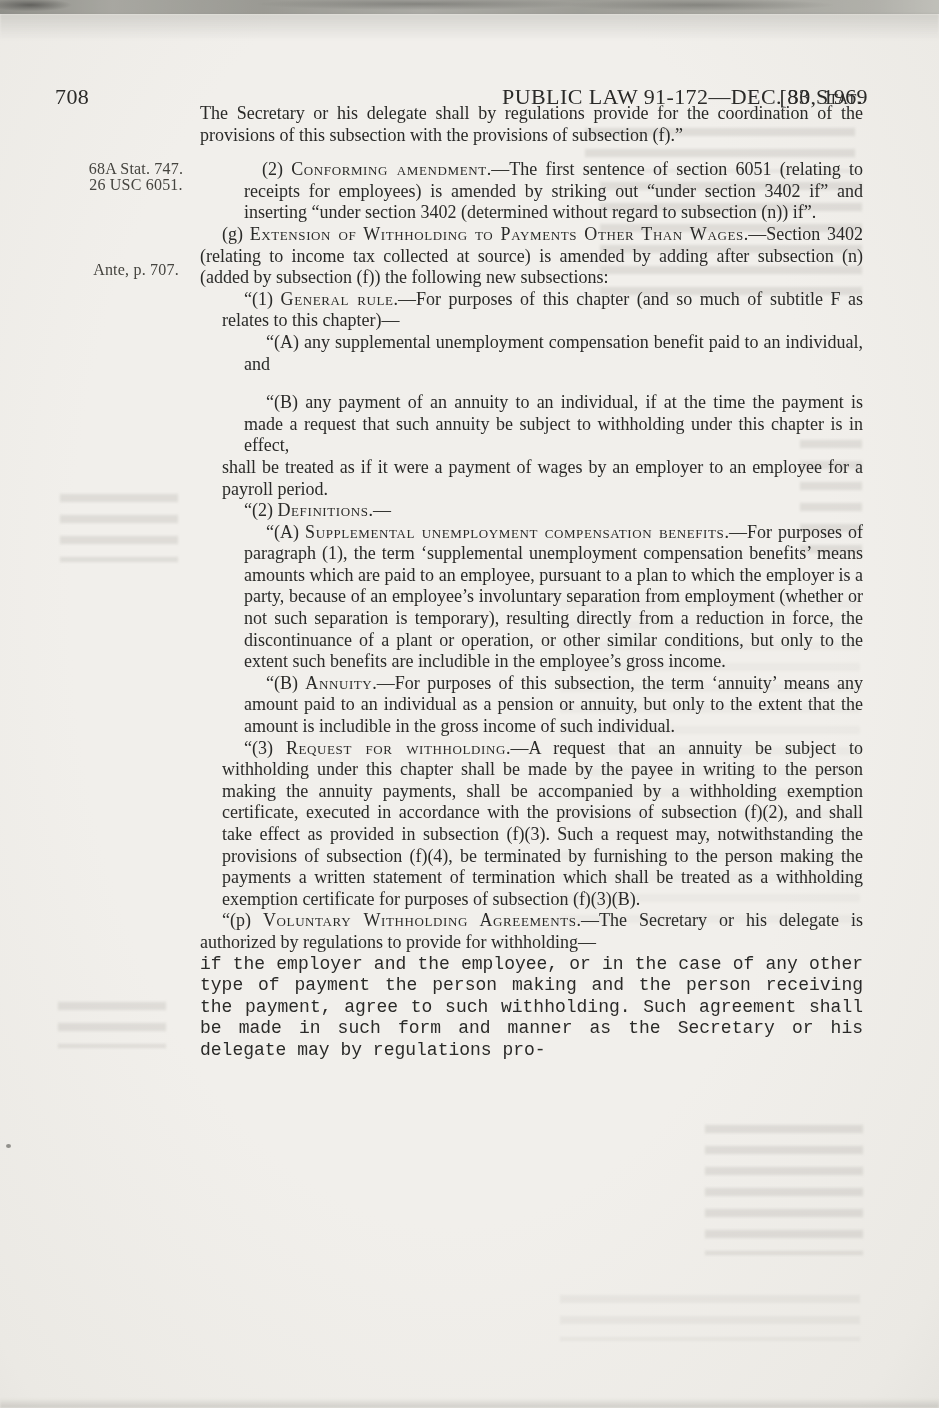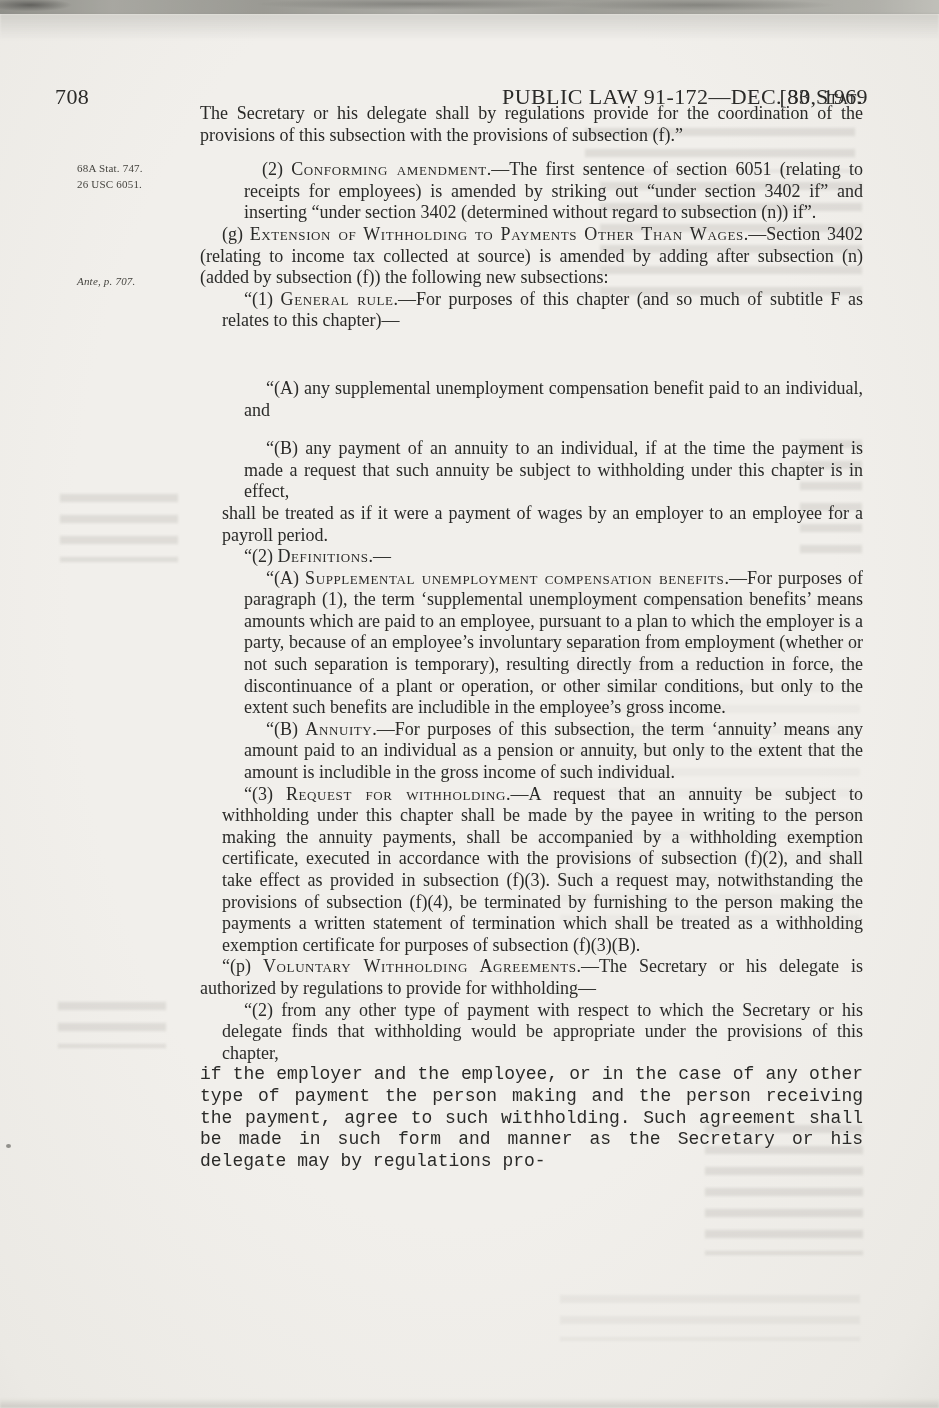--- a/index.html
+++ b/index.html
@@ -32,31 +32,31 @@
     position:absolute;bottom:0;left:0;width:939px;height:10px;
     background:linear-gradient(0deg,rgba(150,148,140,.35),rgba(150,148,140,0));
     filter:blur(1px);
   }
   
   .runhead{position:absolute;top:60px;left:0;width:939px;height:24px;font-size:22px;letter-spacing:.4px;margin-top:24px;}
   .folio{position:absolute;left:55px;top:0;}
   .title-center{position:absolute;left:205px;width:663px;top:0;text-align:right;}
   .stat-cite{position:absolute;right:76px;top:0;}
   .sc{font-variant:small-caps;letter-spacing:.6px;}
-  .it{font-style:italic;margin-top:12px;}
+  .it{}
   
   .textcol{
     position:absolute;left:200px;top:103px;width:663px;
     font-size:18px;line-height:21.6px;text-align:justify;
   }
   .para{position:relative;}
   .margin-note{
     position:absolute;width:118px;
-    font-size:11px;line-height:15.5px;color:#45443f;
-    text-align:left;text-indent:0;letter-spacing:.2px;
+    font-size:16px;line-height:15.5px;color:#45443f;
+    text-align:center;text-indent:0;letter-spacing:.2px;
   }
   
   .ghost{
     position:absolute;
     background:repeating-linear-gradient(180deg,
       rgba(108,105,96,.14) 0px, rgba(108,105,96,.14) 8px,
       rgba(0,0,0,0) 8px, rgba(0,0,0,0) 21px);
     filter:blur(1.4px);
   }
   .ghost.faint{opacity:.5;}
@@ -90,25 +90,24 @@
   <main class="textcol">
       <div class="para" style="padding-left: 0px; text-indent: 0px;"><span>The Secretary or his delegate shall by regulations provide for the coordination of the provisions of this subsection with the provisions of subsection (f).”</span></div>
       <div class="para" style="padding-left: 44px; text-indent: 18px; margin-top: 13px;"><span>(2) </span><span class="sc">Conforming amendment</span><span>.—The first sentence of section 6051 (relating to receipts for employees) is amended by striking out “under section 3402 if” and inserting “under section 3402 (determined without regard to subsection (n)) if”.</span><div class="margin-note" style="top: 2px; left: -123px;">
           <div>68A Stat. 747.</div>
           <div>26 USC 6051.</div>
         </div></div>
       <div class="para" style="padding-left: 0px; text-indent: 22px;"><span>(g) </span><span class="sc">Extension of Withholding to Payments Other Than Wages</span><span>.—Section 3402 (relating to income tax collected at source) is amended by adding after subsection (n) (added by subsection (f)) the following new subsections:</span><div class="margin-note it" style="top: 38px; left: -123px;">
           <div>Ante, p. 707.</div>
         </div></div>
       <div class="para" style="padding-left: 22px; text-indent: 22px;"><span>“(1) </span><span class="sc">General rule</span><span>.—For purposes of this chapter (and so much of subtitle F as relates to this chapter)—</span></div>
-      <div class="para" style="padding-left: 44px; text-indent: 22px; margin-top: 46px;"><span>“(A) any supplemental unemployment compensation benefit paid to an individual, and</span></div>
+      <div class="para" style="padding-left: 44px; text-indent: 22px;"><span>“(A) any supplemental unemployment compensation benefit paid to an individual, and</span></div>
       <div class="para" style="padding-left: 44px; text-indent: 22px; margin-top: 17px;"><span>“(B) any payment of an annuity to an individual, if at the time the payment is made a request that such annuity be subject to withholding under this chapter is in effect,</span></div>
       <div class="para" style="padding-left: 22px; text-indent: 0px;"><span>shall be treated as if it were a payment of wages by an employer to an employee for a payroll period.</span></div>
       <div class="para" style="padding-left: 44px; text-indent: 0px;"><span>“(2) </span><span class="sc">Definitions</span><span>.—</span></div>
       <div class="para" style="padding-left: 44px; text-indent: 22px;"><span>“(A) </span><span class="sc">Supplemental unemployment compensation benefits</span><span>.—For purposes of paragraph (1), the term ‘supplemental unemployment compensation benefits’ means amounts which are paid to an employee, pursuant to a plan to which the employer is a party, because of an employee’s involuntary separation from employment (whether or not such separation is temporary), resulting directly from a reduction in force, the discontinuance of a plant or operation, or other similar conditions, but only to the extent such benefits are includible in the employee’s gross income.</span></div>
       <div class="para" style="padding-left: 44px; text-indent: 22px;"><span>“(B) </span><span class="sc">Annuity</span><span>.—For purposes of this subsection, the term ‘annuity’ means any amount paid to an individual as a pension or annuity, but only to the extent that the amount is includible in the gross income of such individual.</span></div>
       <div class="para" style="padding-left: 22px; text-indent: 22px;"><span>“(3) </span><span class="sc">Request for withholding</span><span>.—A request that an annuity be subject to withholding under this chapter shall be made by the payee in writing to the person making the annuity payments, shall be accompanied by a withholding exemption certificate, executed in accordance with the provisions of subsection (f)(2), and shall take effect as provided in subsection (f)(3). Such a request may, notwithstanding the provisions of subsection (f)(4), be terminated by furnishing to the person making the payments a written statement of termination which shall be treated as a withholding exemption certificate for purposes of subsection (f)(3)(B).</span></div>
       <div class="para" style="padding-left: 0px; text-indent: 22px;"><span>“(p) </span><span class="sc">Voluntary Withholding Agreements</span><span>.—The Secretary or his delegate is authorized by regulations to provide for withholding—</span></div>
-      <div class="para" style="padding-left: 22px; text-indent: 22px;"><span>“(2) from any other type of payment with respect to which the Secretary or his delegate finds that withholding would be appropriate under the provisions of this chapter,</span></div>
       <div class="para" style="padding-left: 0px; text-indent: 0px; font-family: Liberation Mono, monospace;"><span>if the employer and the employee, or in the case of any other type of payment the person making and the person receiving the payment, agree to such withholding. Such agreement shall be made in such form and manner as the Secretary or his delegate may by regulations pro-</span></div>
     </main>
 
 </div>
 
 </body></html>

